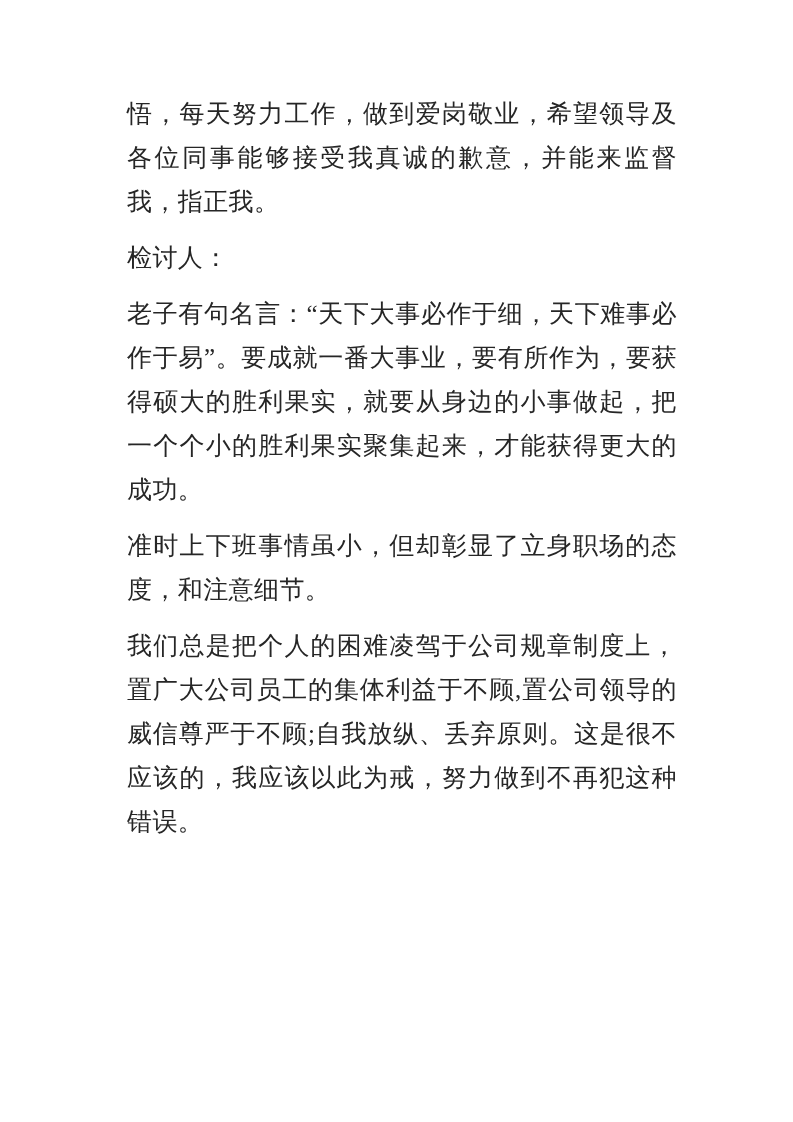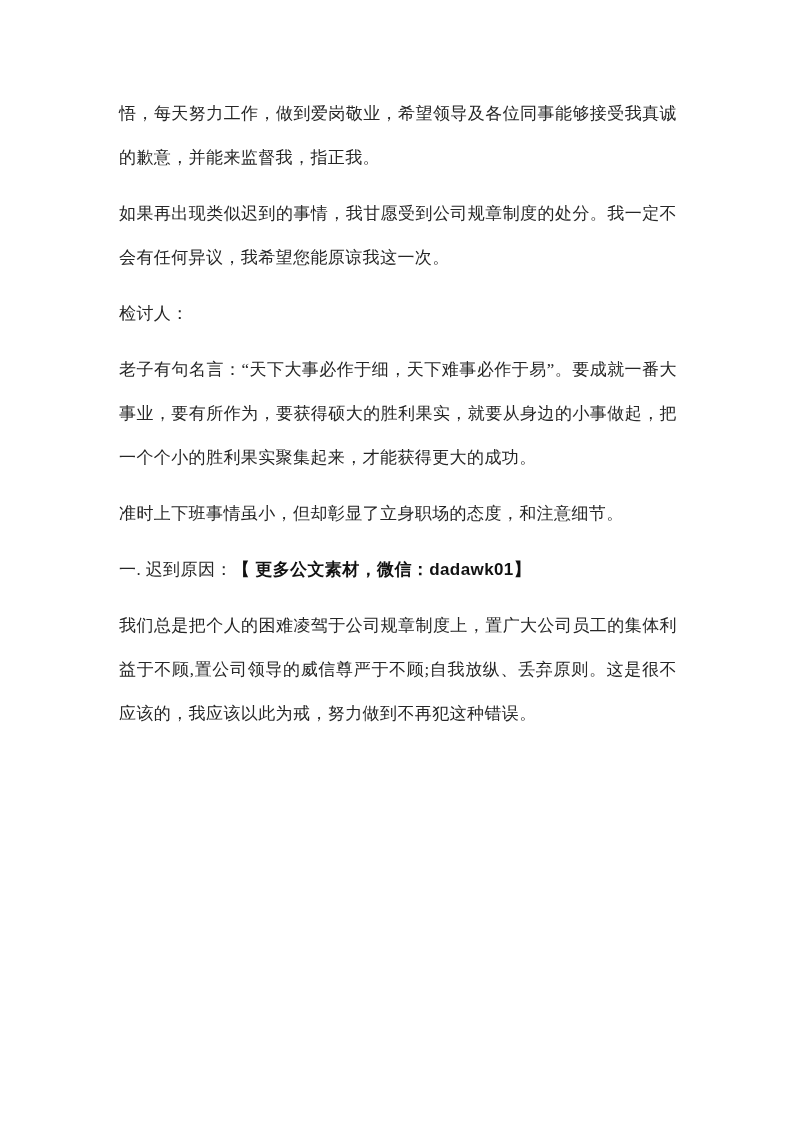--- a/index.html
+++ b/index.html
@@ -14,22 +14,22 @@
     font-family: "Liberation Serif", serif;
   }
   .page {
     box-sizing: border-box;
     width: 793px;
     height: 1122px;
     background: #ffffff;
     padding: 92px 116px 0 119px;
   }
   .doc p {
-    margin: 0 0 12px 0;
-    font-size: 17px;
+    margin: 0 0 12px 8px;
+    font-size: 25px;
     line-height: 44px;
     letter-spacing: 0.4px;
     color: #262626;
     text-align: justify;
     word-break: break-all;
   }
   .run-kai {
     font-family: "Liberation Serif", serif;
     font-weight: 400;
   }
@@ -38,20 +38,18 @@
     font-weight: 600;
     color: #111111;
   }
 </style>
 </head>
 <body>
 
 <div class="page">
   <div class="doc" id="doc-body">
       <p><span class="run-kai">悟，每天努力工作，做到爱岗敬业，希望领导及各位同事能够接受我真诚的歉意，并能来监督我，指正我。</span></p>
-      <p><span class="run-kai">如果再出现类似迟到的事情，我甘愿受到公司规章制度的处分。我一定不会有任何异议，我希望您能原谅我这一次。</span></p>
       <p><span class="run-kai">检讨人：</span></p>
       <p><span class="run-kai">老子有句名言：“天下大事必作于细，天下难事必作于易”。要成就一番大事业，要有所作为，要获得硕大的胜利果实，就要从身边的小事做起，把一个个小的胜利果实聚集起来，才能获得更大的成功。</span></p>
       <p><span class="run-kai">准时上下班事情虽小，但却彰显了立身职场的态度，和注意细节。</span></p>
-      <p><span class="run-kai">一. 迟到原因：</span><span class="run-sans">【 更多公文素材，微信：</span><span class="run-sans">dadawk01</span><span class="run-sans">】</span></p>
       <p><span class="run-kai">我们总是把个人的困难凌驾于公司规章制度上，置广大公司员工的集体利益于不顾,置公司领导的威信尊严于不顾;自我放纵、丢弃原则。这是很不应该的，我应该以此为戒，努力做到不再犯这种错误。</span></p>
     </div>
 </div>
 
 </body></html>

